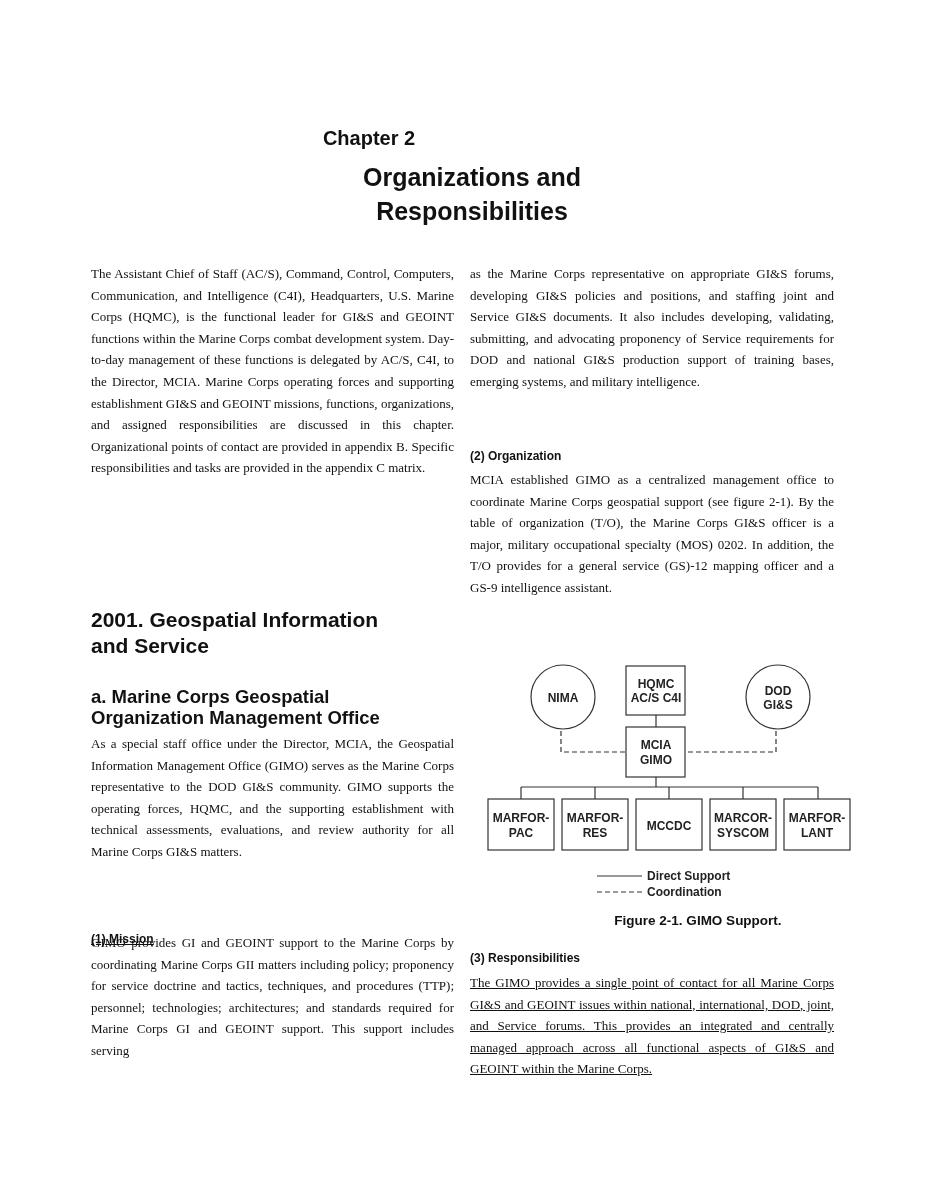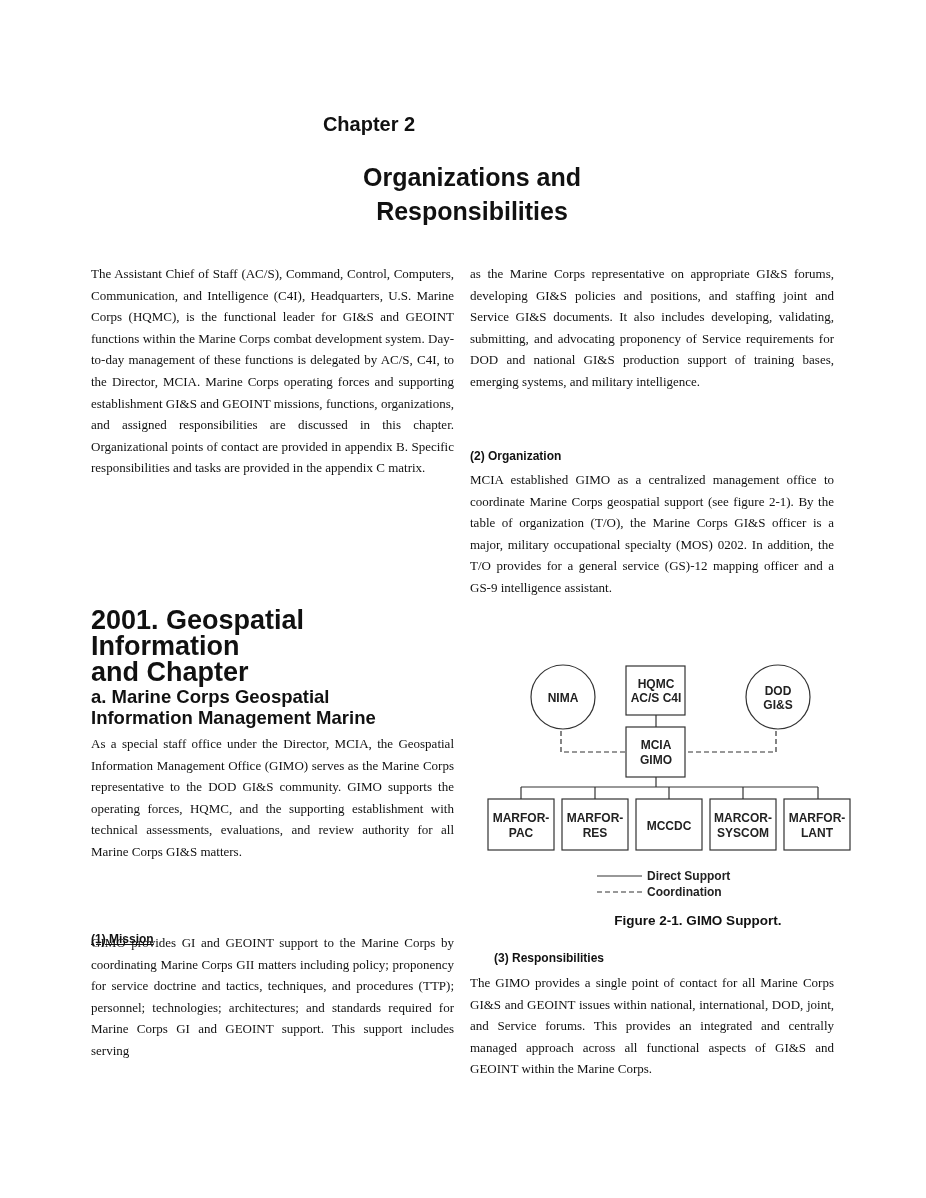--- a/index.html
+++ b/index.html
@@ -1,23 +1,23 @@
 <!DOCTYPE html>
 <html><head>
 <meta charset="utf-8">
 <style>
   html, body { margin: 0; padding: 0; background: #ffffff; }
   body { width: 926px; height: 1198px; position: relative; overflow: hidden; color: #111; }
   .sans { font-family: "Liberation Sans", sans-serif; }
   .serif { font-family: "Liberation Serif", serif; }
   .abs { position: absolute; }
-  #chapter-label { left: 0; width: 738px; top: 113px; text-align: center; font-size: 20px; font-weight: bold; }
+  #chapter-label { left: 0; width: 738px; top: 127px; text-align: center; font-size: 20px; font-weight: bold; }
   #chapter-title { left: 0; width: 944px; top: 160px; text-align: center; font-size: 25px; font-weight: bold; line-height: 34px; }
   .para { font-size: 13px; line-height: 21.6px; text-align: justify; text-align-last: left; }
-  .h2 { font-size: 27px; font-weight: bold; line-height: 26px; }
+  .h2 { font-size: 21px; font-weight: bold; line-height: 26px; }
   .h3 { font-size: 18.5px; font-weight: bold; line-height: 21px; }
   .h4 { font-size: 12px; font-weight: bold; line-height: 18px; }
   .col-left { left: 91px; width: 363px; }
   .col-right { left: 470px; width: 364px; }
   #diagram { left: 484px; top: 660px; }
   #diagram text { font-family: "Liberation Sans", sans-serif; font-weight: bold; font-size: 12px; fill: #222; }
   #fig-caption { left: 516px; width: 364px; top: 913px; text-align: center; font-size: 13.5px; font-weight: bold; }
 </style>
 </head>
 <body>
@@ -25,26 +25,26 @@
 <div id="chapter-label" class="abs sans">Chapter 2</div>
 <div id="chapter-title" class="abs sans">
   <div>Organizations and</div>
   <div>Responsibilities</div>
 </div>
 
 <div class="abs serif para col-left" style="top:263px;">The Assistant Chief of Staff (AC/S), Command, Control, Computers, Communication, and Intelligence (C4I), Headquarters, U.S. Marine Corps (HQMC), is the functional leader for GI&amp;S and GEOINT functions within the Marine Corps combat development system. Day-to-day management of these functions is delegated by AC/S, C4I, to the Director, MCIA. Marine Corps operating forces and supporting establishment GI&amp;S and GEOINT missions, functions, organizations, and assigned responsibilities are discussed in this chapter. Organizational points of contact are provided in appendix B. Specific responsibilities and tasks are provided in the appendix C matrix.</div>
 
 <div class="abs sans h2 col-left" style="top:607px;">
   <div>2001.  Geospatial Information</div>
-  <div>and Chapter</div>
+  <div>and Service</div>
 </div>
 
 <div class="abs sans h3 col-left" style="top:686px;">
   <div>a.  Marine Corps Geospatial</div>
-  <div>Information Management Marine</div>
+  <div>Organization Management Office</div>
 </div>
 
 <div class="abs serif para col-left" style="top:733px;">As a special staff office under the Director, MCIA, the Geospatial Information Management Office (GIMO) serves as the Marine Corps representative to the DOD GI&amp;S community. GIMO supports the operating forces, HQMC, and the supporting establishment with technical assessments, evaluations, and review authority for all Marine Corps GI&amp;S matters.</div>
 
 <div class="abs sans h4 col-left" style="top:930px;text-decoration:underline;">(1)  Mission</div>
 <div class="abs serif para col-left" style="top:932px;">GIMO provides GI and GEOINT support to the Marine Corps by coordinating Marine Corps GII matters including policy; proponency for service doctrine and tactics, techniques, and procedures (TTP); personnel; technologies; architectures; and standards required for Marine Corps GI and GEOINT support. This support includes serving</div>
 
 <div class="abs serif para col-right" style="top:263px;">as the Marine Corps representative on appropriate GI&amp;S forums, developing GI&amp;S policies and positions, and staffing joint and Service GI&amp;S documents. It also includes developing, validating, submitting, and advocating proponency of Service requirements for DOD and national GI&amp;S production support of training bases, emerging systems, and military intelligence.</div>
 
 <div class="abs sans h4 col-right" style="top:447px;">(2)  Organization</div>
@@ -97,14 +97,14 @@
     <text x="817" y="837">LANT</text>
   </g>
   <g text-anchor="start">
     <text x="647" y="880">Direct Support</text>
     <text x="647" y="896">Coordination</text>
   </g>
 </svg>
 
 <div id="fig-caption" class="abs sans">Figure 2-1. GIMO Support.</div>
 
-<div class="abs sans h4 col-right" style="top:949px;margin-left:24px;">(3)  Responsibilities</div>
-<div class="abs serif para col-right" style="top:972px;">The GIMO provides a single point of contact for all Marine Corps GI&amp;S and GEOINT issues within national, international, DOD, joint, and Service forums. This provides an integrated and centrally managed approach across all functional aspects of GI&amp;S and GEOINT within the Marine Corps.</div>
+<div class="abs sans h4 col-right" style="top:949px;">(3)  Responsibilities</div>
+<div class="abs serif para col-right" style="top:972px;text-decoration:underline;">The GIMO provides a single point of contact for all Marine Corps GI&amp;S and GEOINT issues within national, international, DOD, joint, and Service forums. This provides an integrated and centrally managed approach across all functional aspects of GI&amp;S and GEOINT within the Marine Corps.</div>
 
 </body></html>

